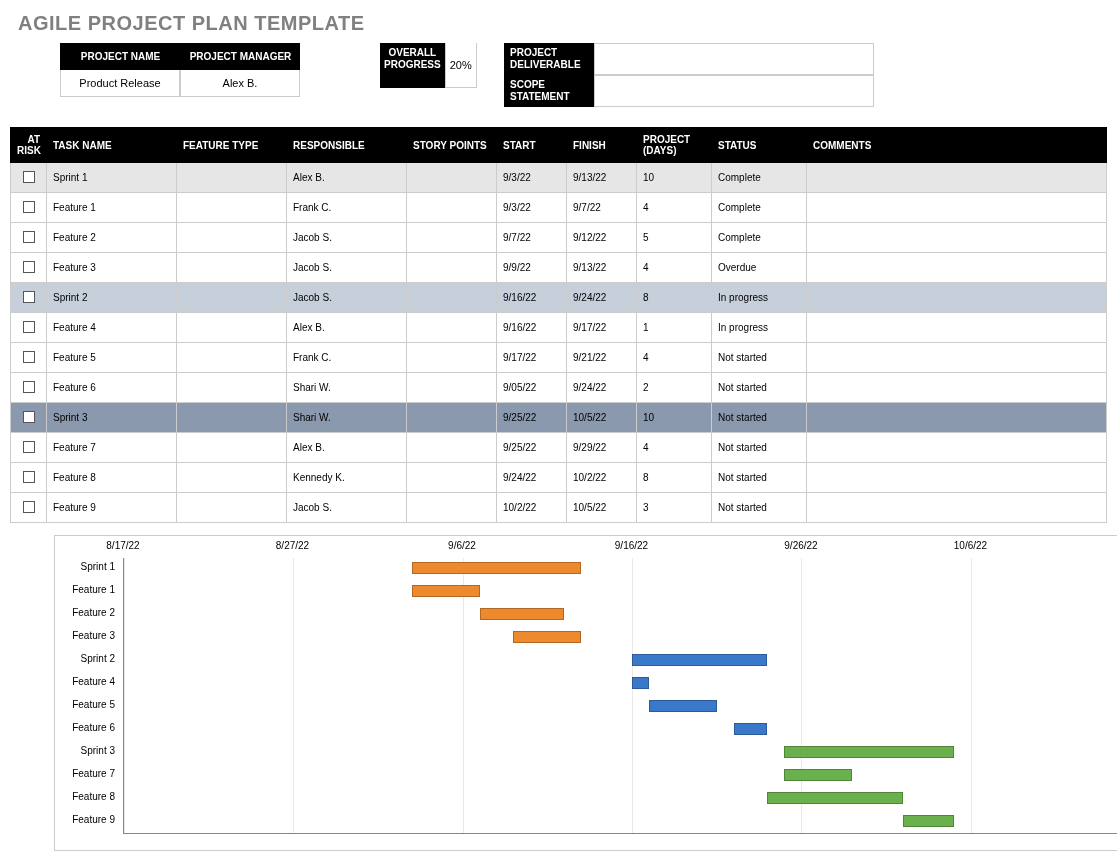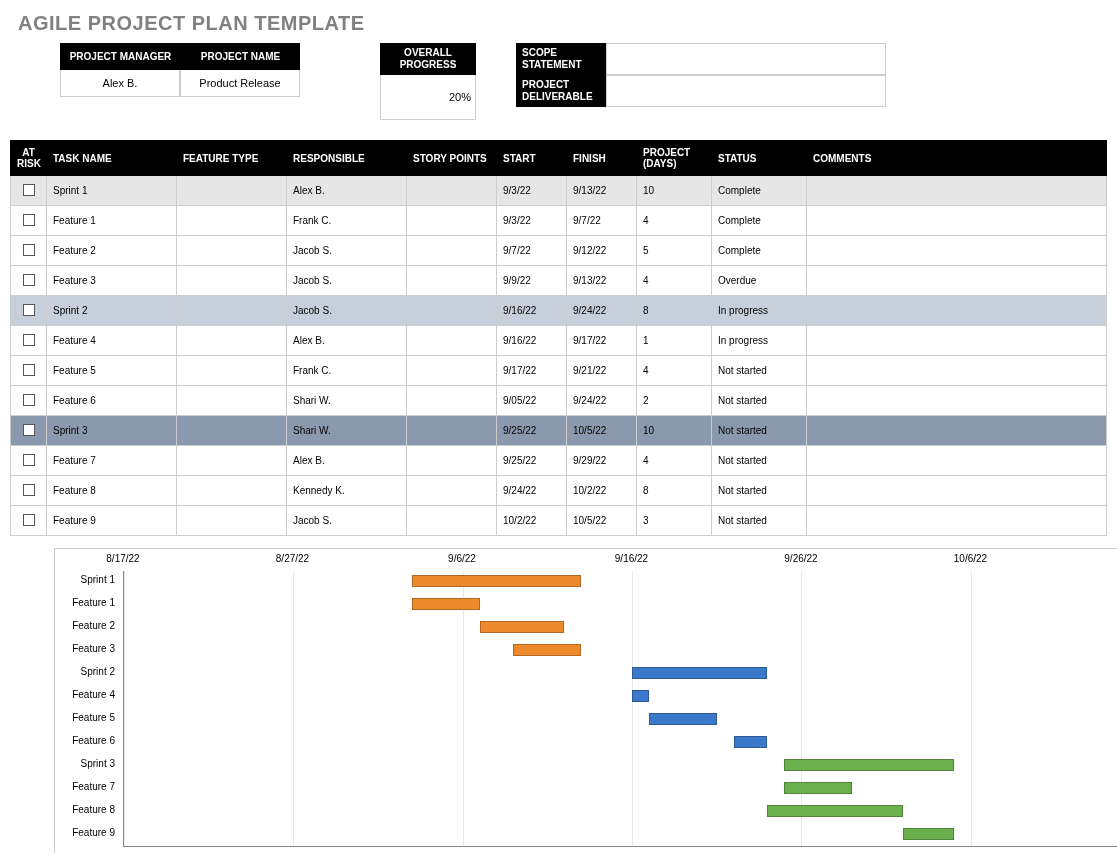--- a/index.html
+++ b/index.html
@@ -26,42 +26,42 @@
     background:#000; color:#fff; font-weight:bold; font-size:10px;
     text-align:center; padding:7px 8px; border:1px solid #000; border-right:0;
   }
   .info-block:last-child .hdr { border-right:1px solid #000; }
   .info-block .val {
     border:1px solid #ccc; border-top:0; padding:7px 8px; text-align:center; background:#fff;
   }
   .info-block.w110 { width:110px; }
   .info-block.w120 { width:120px; }
 
-  .progress-wrap { display:flex; flex-direction:column; margin-left:80px; width:96px;}
+  .progress-wrap { display:flex; flex-direction:row; margin-left:80px; width:84px;}
   .progress-wrap .hdr {
     background:#000; color:#fff; font-weight:bold; font-size:10px;
     text-align:center; padding:4px 4px; line-height:1.2;
   }
   .progress-wrap .val { border:1px solid #ccc; border-top:0; text-align:right; padding:16px 4px;}
 
   .deliv-wrap { margin-left:40px; display:flex; flex-direction:column; }
   .deliv-wrap .pair { display:flex; }
   .deliv-wrap .lbl {
     background:#000; color:#fff; font-weight:bold; font-size:10px;
     width:90px; padding:4px 6px; line-height:1.2;
   }
   .deliv-wrap .slot { width:280px; border:1px solid #ccc; background:#fff;}
 
   
   table.tasks { width:100%; border-collapse:collapse; table-layout:fixed;}
   table.tasks th {
     background:#000; color:#fff; font-size:10px; font-weight:bold;
     text-align:left; padding:6px 6px; border:1px solid #000;
   }
-  table.tasks th.risk { width:32px; text-align:center; line-height:1.1;}
+  table.tasks th.risk { width:32px; text-align:right; line-height:1.1;}
   table.tasks td {
     border:1px solid #ccc; padding:6px 6px; font-size:10px; background:#fff;
     height:30px;
   }
   table.tasks td.risk { text-align:center; }
   table.tasks tr.sprint-0 td { background:#e6e6e6; }
   table.tasks tr.sprint-1 td { background:#c7cfda; }
   table.tasks tr.sprint-2 td { background:#8a99ad; }
   .cb { display:inline-block; width:12px; height:12px; border:1px solid #555; background:#fff;}
 
@@ -94,40 +94,40 @@
   .gantt .bar.c1 { background:#3a78c9; }
   .gantt .bar.c2 { background:#6ab04c; }
 </style>
 </head>
 <body>
 
 <div class="page-title">AGILE PROJECT PLAN TEMPLATE</div>
 
 <div class="info-row">
   <div class="info-block w120">
+    <div class="hdr">PROJECT NAME</div>
+    <div class="val">Product Release</div>
+  </div>
+  <div class="info-block w120">
     <div class="hdr">PROJECT MANAGER</div>
     <div class="val">Alex B.</div>
-  </div>
-  <div class="info-block w120">
-    <div class="hdr">PROJECT NAME</div>
-    <div class="val">Product Release</div>
   </div>
 
   <div class="progress-wrap">
     <div class="hdr">OVERALL PROGRESS</div>
     <div class="val">20%</div>
   </div>
 
   <div class="deliv-wrap">
     <div class="pair">
-      <div class="lbl">SCOPE STATEMENT</div>
+      <div class="lbl">PROJECT DELIVERABLE</div>
       <div class="slot"></div>
     </div>
     <div class="pair">
-      <div class="lbl">PROJECT DELIVERABLE</div>
+      <div class="lbl">SCOPE STATEMENT</div>
       <div class="slot"></div>
     </div>
   </div>
 </div>
 
 <table class="tasks">
   <colgroup>
     <col style="width:36px">
       <col style="width:130px">
       <col style="width:110px">

